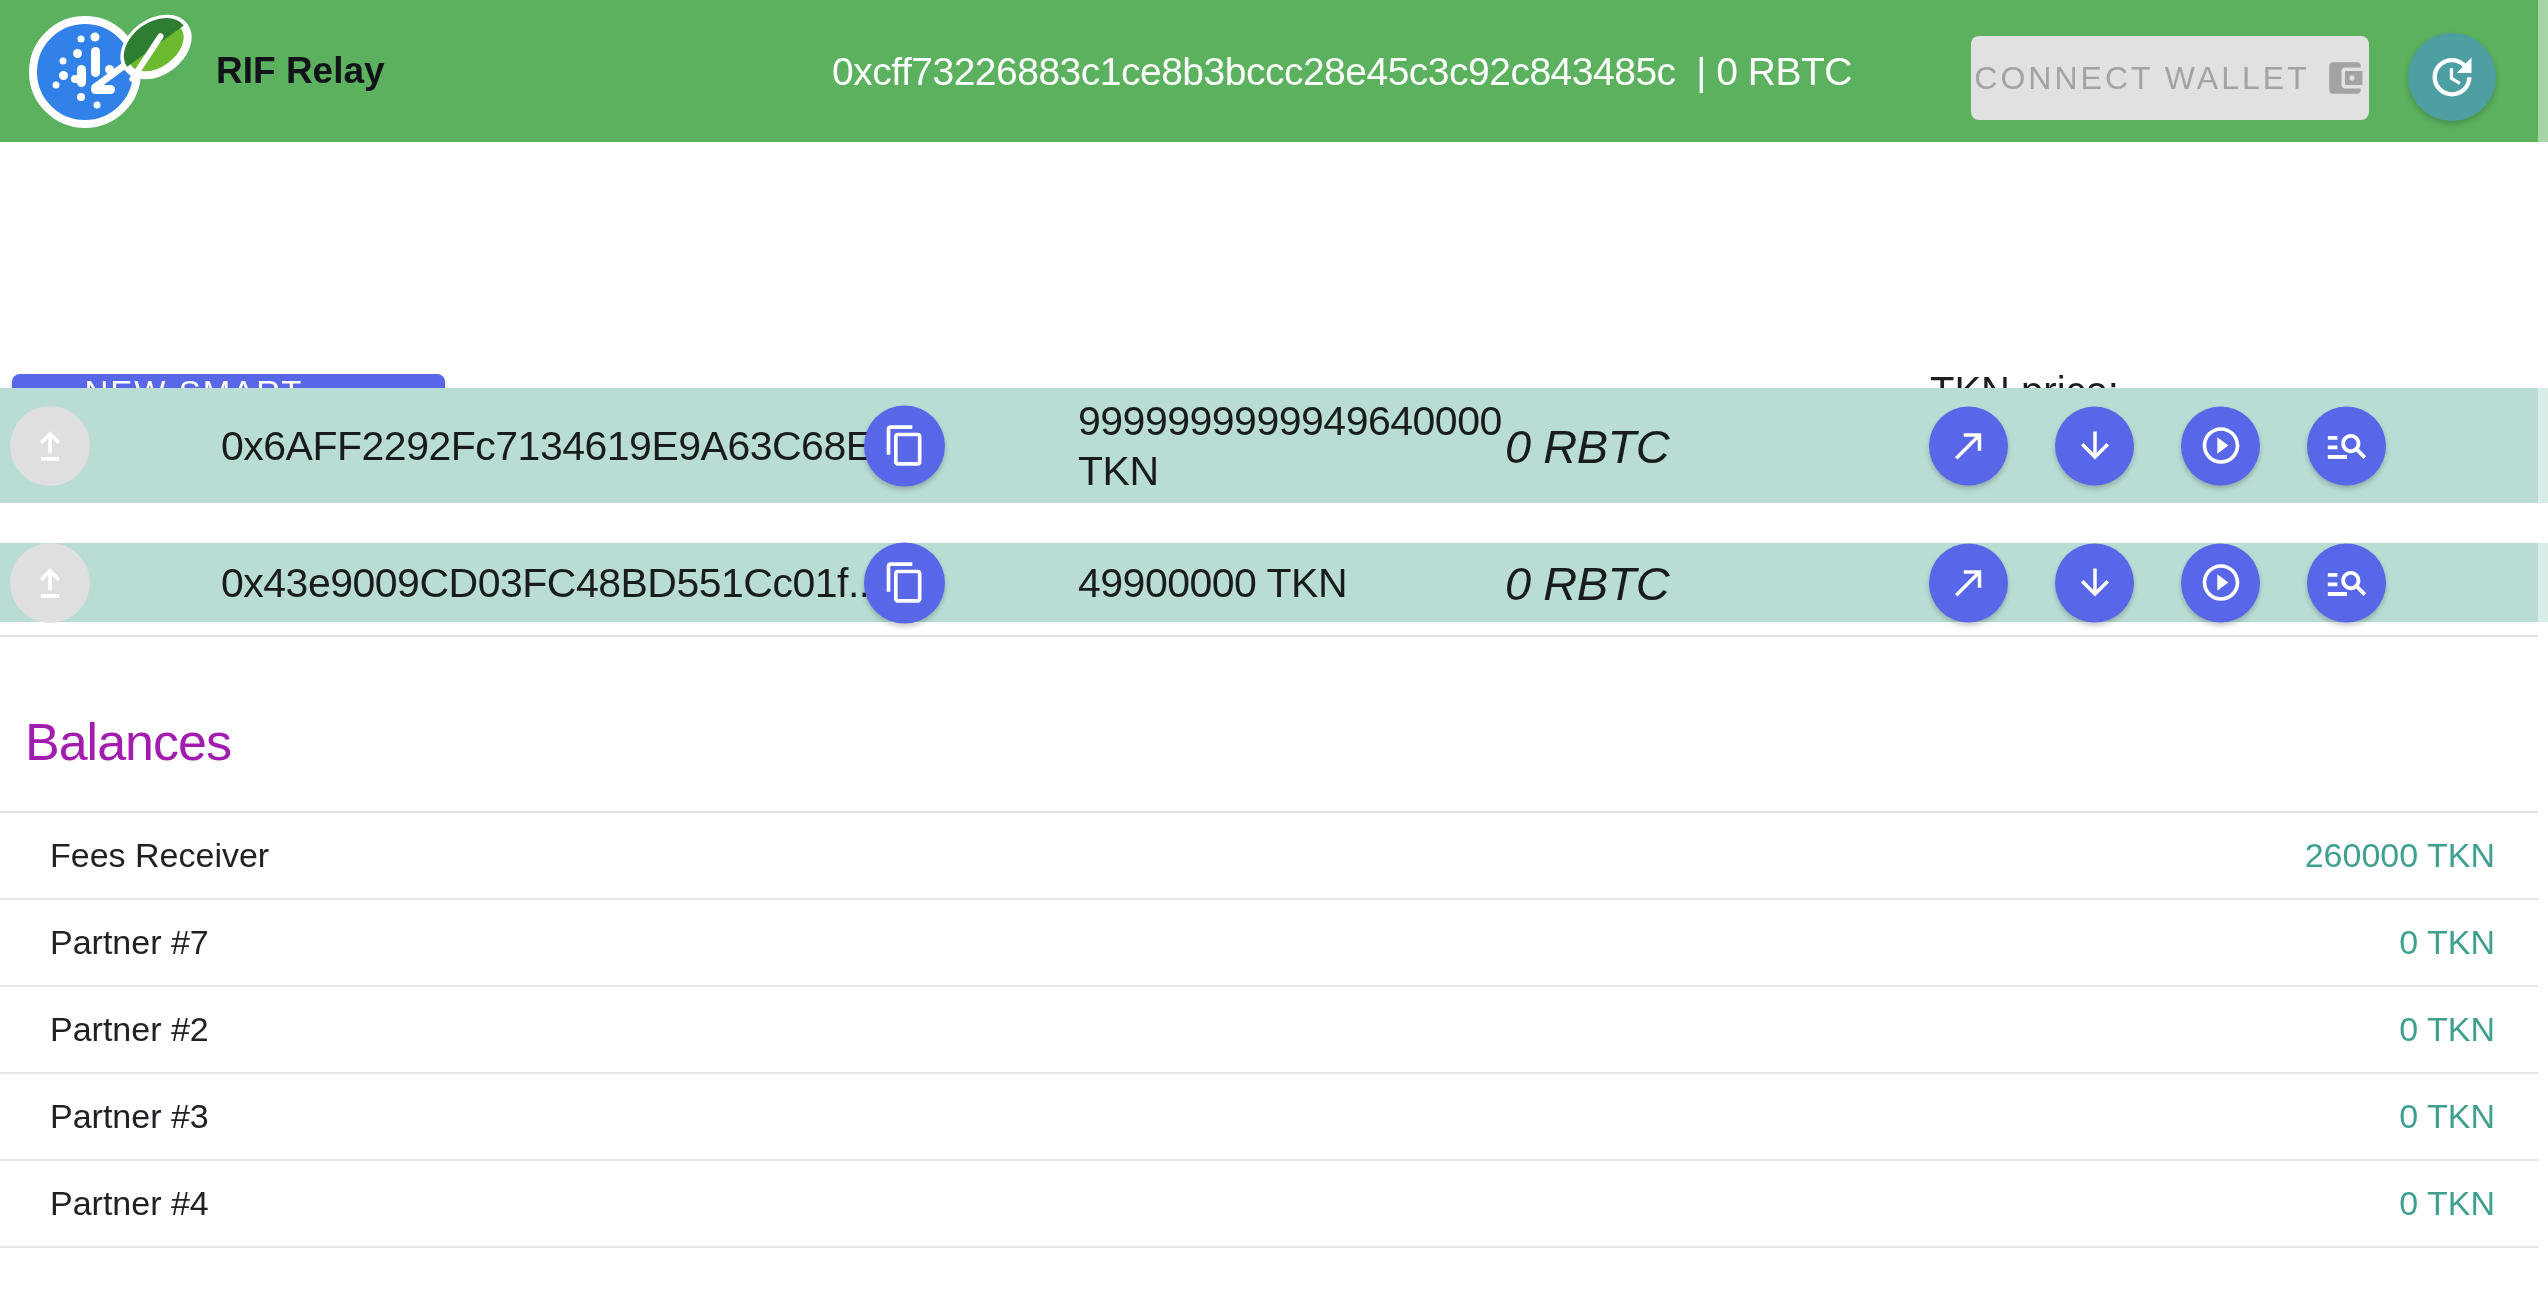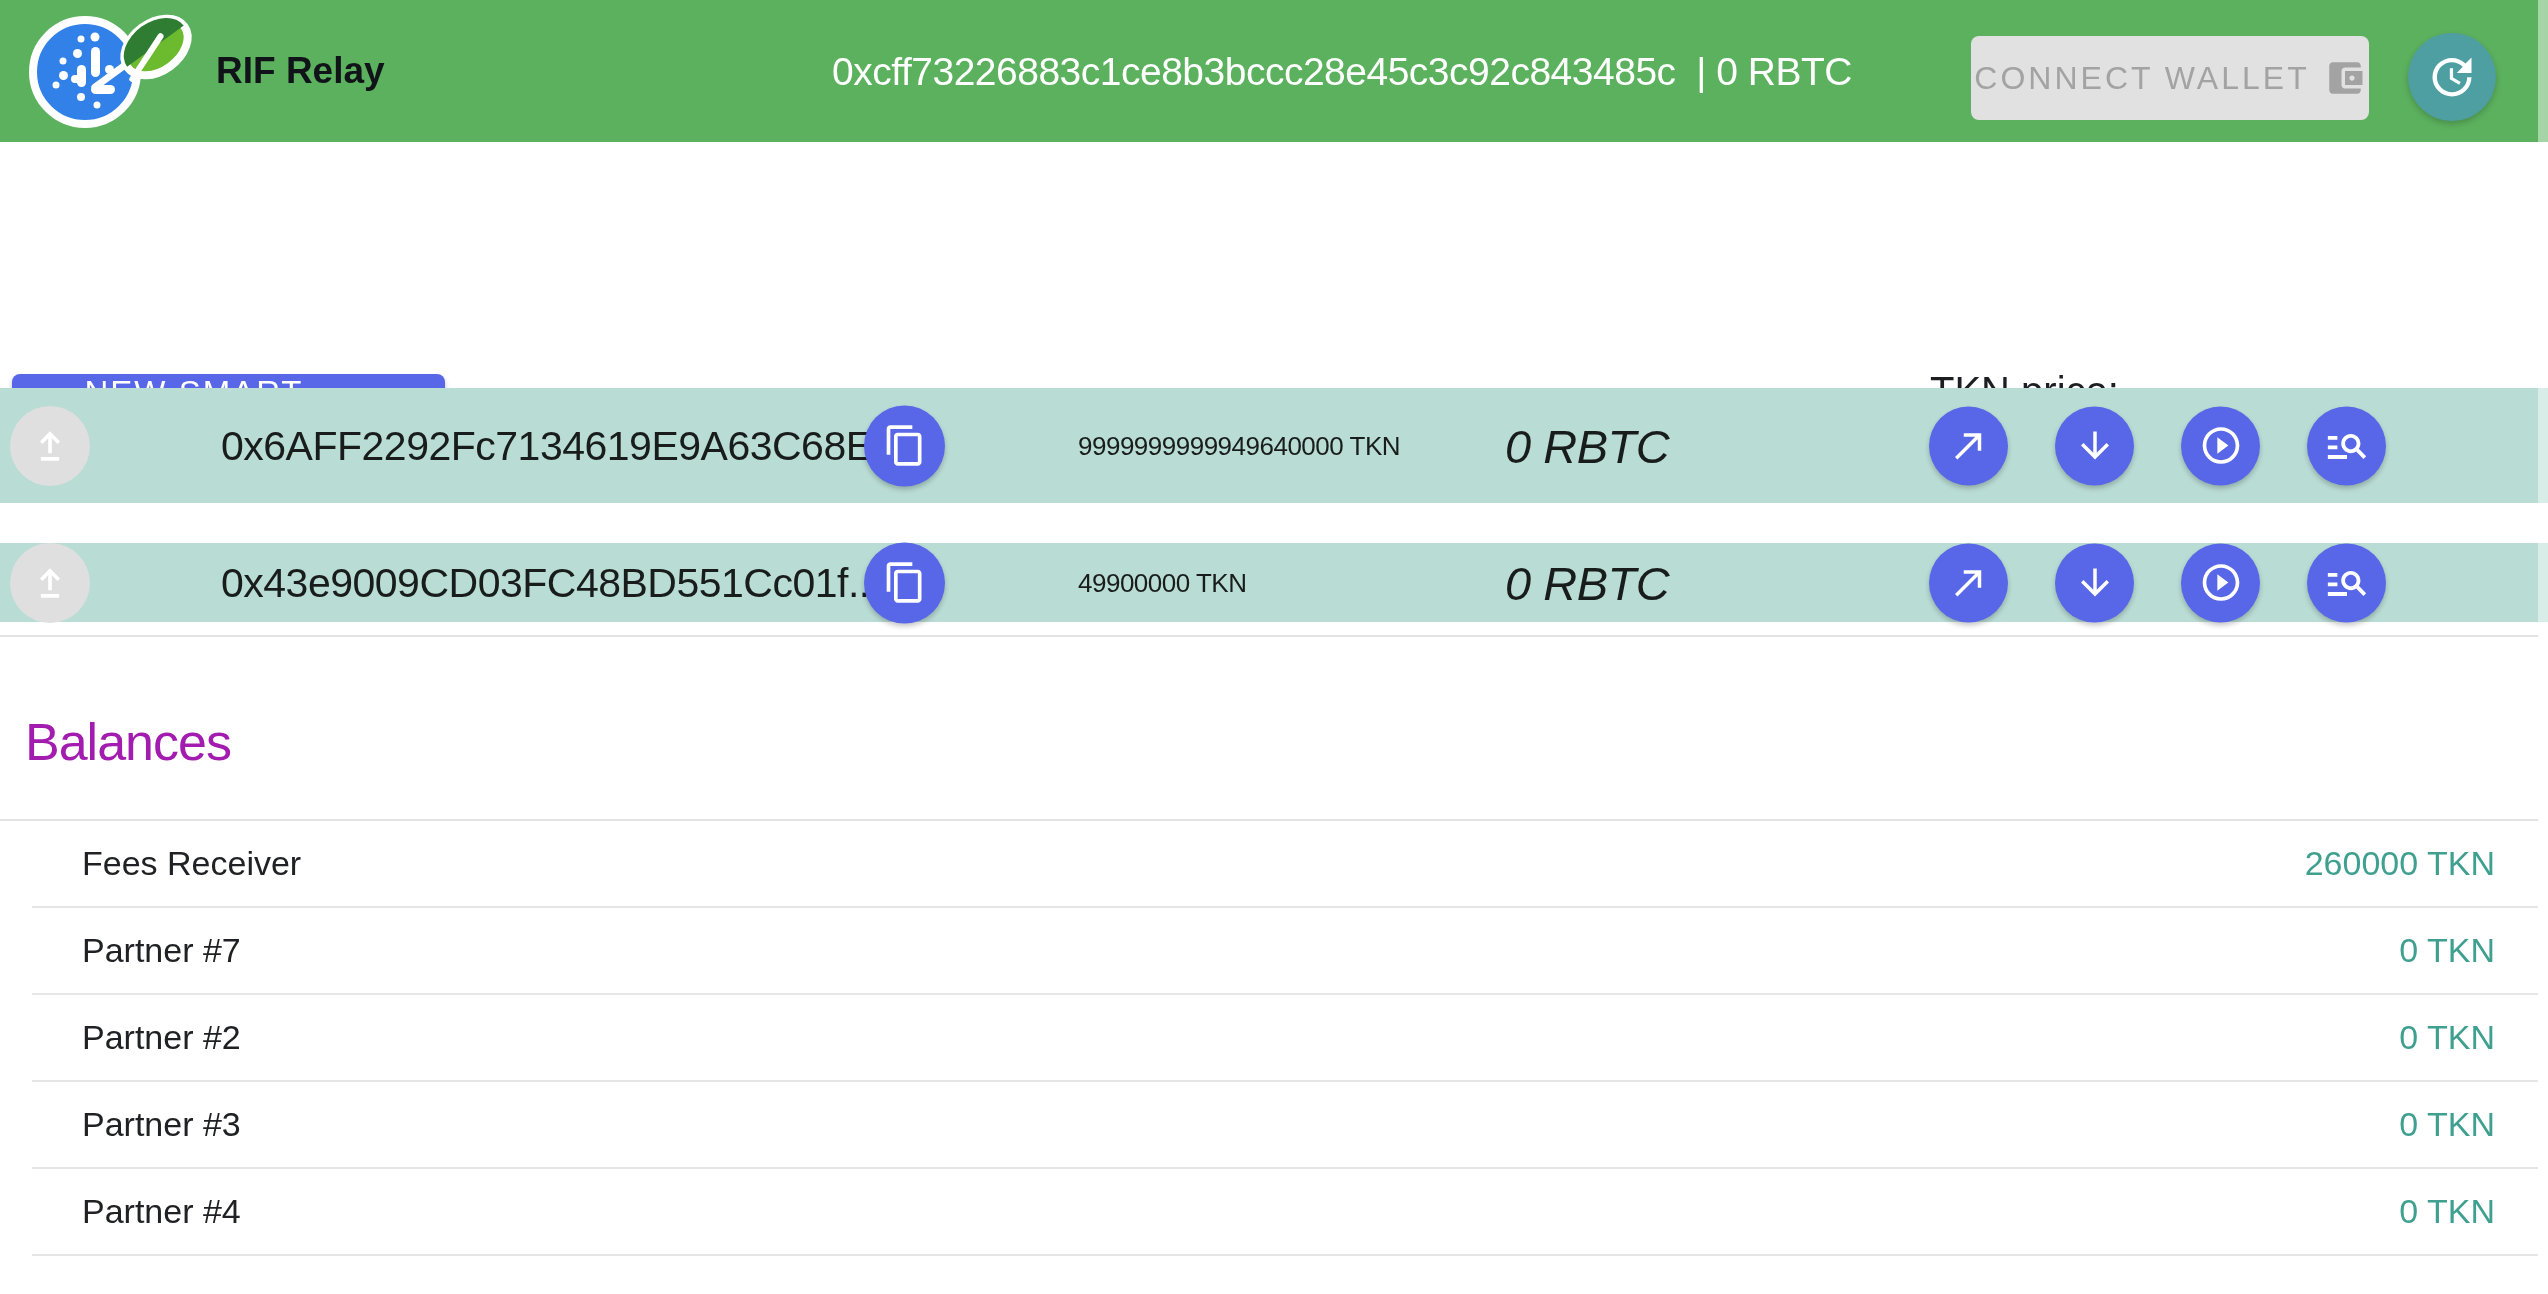--- a/index.html
+++ b/index.html
@@ -50,30 +50,30 @@
                 display:flex; align-items:center; justify-content:center;
                 box-shadow:0 3px 5px rgba(0,0,0,.22); }
   .deploy-btn { left:10px; width:80px; height:80px; background:#DFDFDF; box-shadow:none; }
   .copy-btn   { left:864px; width:81px; height:81px; background:#5767E8; }
   .act1 { left:1929px; } .act2 { left:2055px; } .act3 { left:2181px; } .act4 { left:2307px; }
   .action-btn { width:79px; height:79px; background:#5767E8; }
   .v-center { top:50%; transform:translateY(-50%); }
   .address { position:absolute; left:221px; top:50%; transform:translateY(-50%);
              color:rgba(0,0,0,.87); font-size:41px; letter-spacing:-0.5px; }
   .token-balance { position:absolute; left:1078px; top:50%; transform:translateY(-50%);
-                   width:438px; color:rgba(0,0,0,.87); font-size:26px; line-height:50px;
+                   width:438px; color:rgba(0,0,0,.87); font-size:41px; line-height:50px;
                    letter-spacing:-0.5px; word-break:break-word; }
   .rbtc-balance { position:absolute; left:1505px; top:50%; transform:translateY(-50%);
                   color:rgba(0,0,0,.87); font-size:47px; letter-spacing:-0.5px;font-style:italic; }
 
   
   .balances { margin:13px 10px 0 0; border-top:2px solid #E3E3E3; padding-top:64px; }
   .balances h1 { margin-left:25px; font-size:52px; line-height:82px; font-weight:400;
                  color:#a21caf; letter-spacing:-1px; }
-  .bal-table { margin-top:36px; border-top:2px solid #E3E3E3;padding-left:32px; }
+  .bal-table { margin-top:28px; border-top:2px solid #E3E3E3; }
   .bal-row { height:87px; border-bottom:2px solid #E6E6E6;
              display:flex; align-items:center; justify-content:space-between;
              padding:0 43px 0 50px; }
   .bal-label { color:#202124; font-size:34px; }
   .bal-value { color:#40A090; font-size:34px; }
 
   
   .scroll-strip { position:fixed; right:0; top:0; width:10px; height:1294px;
                   background:rgba(255,255,255,.45); pointer-events:none; }
   svg { display:block; }

